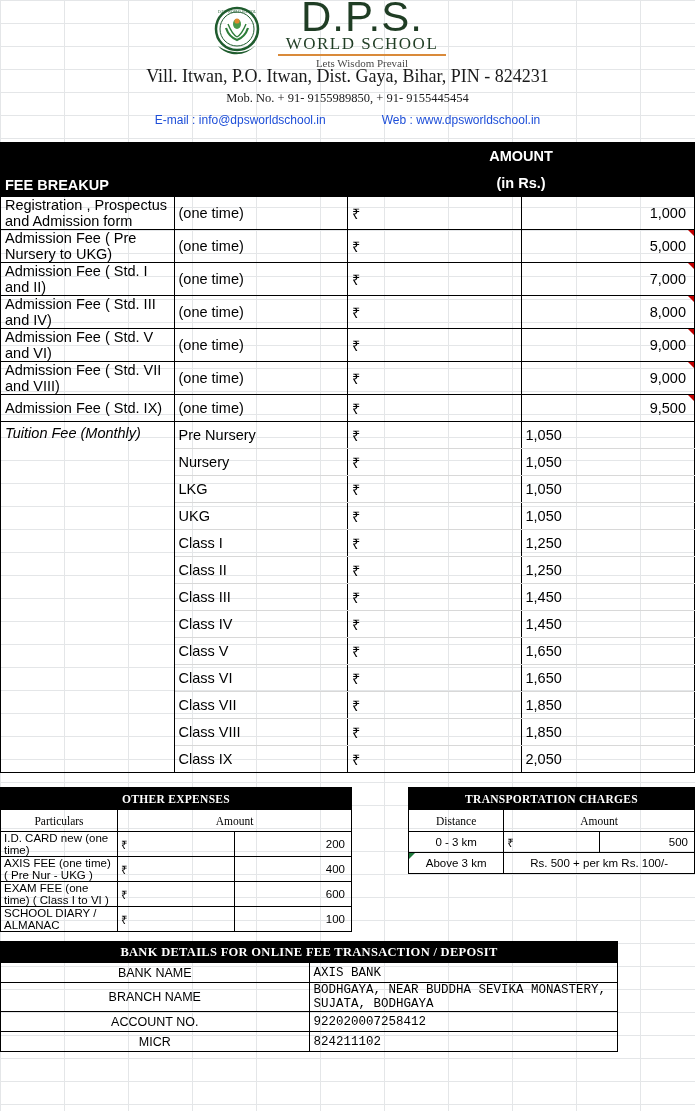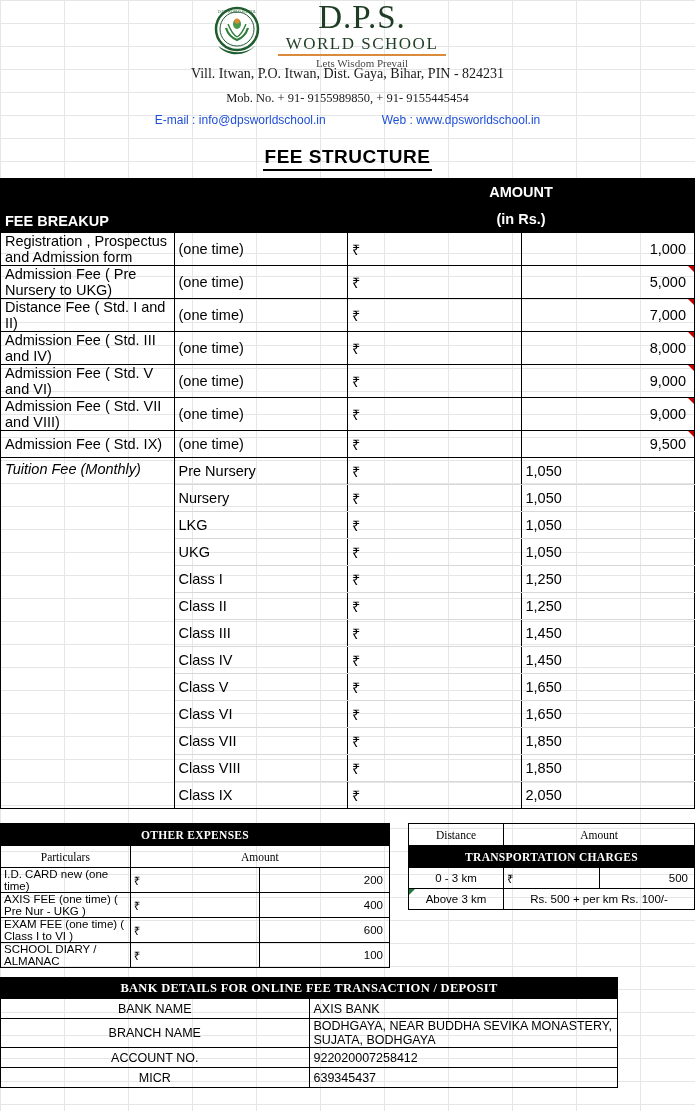--- a/index.html
+++ b/index.html
@@ -50,22 +50,22 @@
     left: 206px; top: 4px;
     width: 62px; height: 56px;
   }
   .brand {
     position: absolute;
     left: 272px; top: 0px;
     width: 180px;
     text-align: center;
   }
   .brand-dps {
-    font-family: Liberation Serif, serif;
-    font-size: 33px;
+    font-family: Liberation Sans, sans-serif;
+    font-size: 42px;
     letter-spacing: 1px;
     color: #1f3d24;
     line-height: 34px;
   }
   .brand-ws {
     font-family: "Liberation Serif", serif;
     font-size: 17px;
     letter-spacing: 1.5px;
     color: #1f3d24;
     line-height: 19px;
@@ -82,21 +82,21 @@
     color: #4a4a4a;
     line-height: 14px;
   }
   .addr-line {
     position: absolute;
     left: 0; width: 695px;
     text-align: center;
     font-family: "Liberation Serif", serif;
     color: #1a1a1a;
   }
-  .addr-1 { top: 66px;  font-size: 14px; }
+  .addr-1 { top: 66px;  font-size: 18px; }
   .addr-2 { top: 91px;  font-size: 12.5px; }
   .addr-3 {
     top: 113px;
     font-size: 12px;
     font-family: "Liberation Sans", sans-serif;
     color: #1d4ed8;
   }
   .addr-3 .eml { margin-right: 56px; }
 
   .title-row {
@@ -182,21 +182,21 @@
 
   
   .mid-wrap {
     position: relative;
     margin-top: 14px;
     height: 128px;
   }
   .other-exp {
     position: absolute;
     left: 0; top: 0;
-    width: 390px;
+    width: 352px;
   }
   .transport {
     position: absolute;
     left: 408px; top: 0;
     width: 287px;
   }
   .other-exp td, .transport td {
     border: 1px solid #000;
     font-size: 11.5px;
     height: 20px;
@@ -251,21 +251,21 @@
     background: #000;
     color: #fff !important;
     font-family: "Liberation Serif", serif;
     font-weight: bold;
     font-size: 14.5px;
     text-align: center;
     letter-spacing: 0.3px;
     height: 20px !important;
   }
   .bk-label { width: 255px; text-align: center; }
-  .bk-value { text-align: left; }
+  .bk-value { text-align: left; font-family: Liberation Mono, monospace; }
   .bk-small { font-size: 9.5px; }
   .spacer-row td { border: none !important; height: 9px !important; }
 </style>
 </head>
 <body>
 
 <div id="grid-bg">
     <div class="gl-h" style="top: 0px;"></div>
     <div class="gl-h" style="top: 23px;"></div>
     <div class="gl-h" style="top: 46px;"></div>
@@ -354,23 +354,20 @@
       <div class="brand-tag">Lets Wisdom Prevail</div>
     </div>
 
     <div class="addr-line addr-1">Vill. Itwan,  P.O. Itwan,   Dist. Gaya, Bihar, PIN - 824231</div>
     <div class="addr-line addr-2">Mob. No. + 91- 9155989850,  + 91- 9155445454</div>
     <div class="addr-line addr-3">
       <span class="eml">E-mail :  info@dpsworldschool.in</span><span>Web : www.dpsworldschool.in</span>
     </div>
   </div>
 
-  <div class="title-row">
-    <span class="fee-structure-title">FEE STRUCTURE</span>
-  </div>
 
   <table class="xl feetable">
     <tbody>
       <tr>
         <td class="hdr-black hdr-breakup" rowspan="2">FEE BREAKUP</td>
         <td class="hdr-black" rowspan="2"></td>
         <td class="hdr-black hdr-amount" colspan="2">AMOUNT</td>
       </tr>
       <tr>
         <td class="hdr-black hdr-amount" colspan="2">(in Rs.)</td>
@@ -382,21 +379,21 @@
         <td class="c-rs">₹</td>
         <td class="c-amt">1,000</td>
       </tr>
       <tr>
         <td class="c-label">Admission Fee  ( Pre Nursery to UKG)</td>
         <td class="c-onetime">(one time)</td>
         <td class="c-rs">₹</td>
         <td class="c-amt cmt-flag">5,000</td>
       </tr>
       <tr>
-        <td class="c-label">Distance Fee  ( Std. I and II)</td>
+        <td class="c-label">Admission Fee  ( Std. I and II)</td>
         <td class="c-onetime">(one time)</td>
         <td class="c-rs">₹</td>
         <td class="c-amt cmt-flag">7,000</td>
       </tr>
       <tr>
         <td class="c-label">Admission Fee  ( Std. III and IV)</td>
         <td class="c-onetime">(one time)</td>
         <td class="c-rs">₹</td>
         <td class="c-amt cmt-flag">8,000</td>
       </tr>
@@ -518,25 +515,25 @@
           <td class="oe-part">SCHOOL DIARY / ALMANAC</td>
           <td class="oe-rs">₹</td>
           <td class="oe-amt">100</td>
         </tr>
       </tbody>
     </table>
 
     <table class="xl transport">
       <tbody>
         <tr>
+          <td class="sec-title" colspan="3">TRANSPORTATION CHARGES</td>
+        </tr>
+        <tr>
           <td class="col-head tr-dist">Distance</td>
           <td class="col-head" colspan="2">Amount</td>
-        </tr>
-        <tr>
-          <td class="sec-title" colspan="3">TRANSPORTATION CHARGES</td>
         </tr>
         <tr>
           <td class="tr-dist">0 - 3 km</td>
           <td class="tr-rs">₹</td>
           <td class="tr-amt">500</td>
         </tr>
         <tr>
           <td class="tr-dist green-flag">Above 3 km</td>
           <td class="tr-note" colspan="2">Rs. 500 + per km Rs. 100/-</td>
         </tr>
@@ -557,21 +554,21 @@
         <tr>
           <td class="bk-label">BRANCH NAME</td>
           <td class="bk-value bk-small">BODHGAYA, NEAR BUDDHA SEVIKA MONASTERY, SUJATA, BODHGAYA</td>
         </tr>
         <tr>
           <td class="bk-label">ACCOUNT NO.</td>
           <td class="bk-value">922020007258412</td>
         </tr>
         <tr>
           <td class="bk-label">MICR</td>
-          <td class="bk-value">639345437</td>
+          <td class="bk-value">824211102</td>
         </tr>
         <tr class="spacer-row">
           <td></td>
           <td></td>
         </tr>
 
       </tbody>
     </table>
   </div>
 

